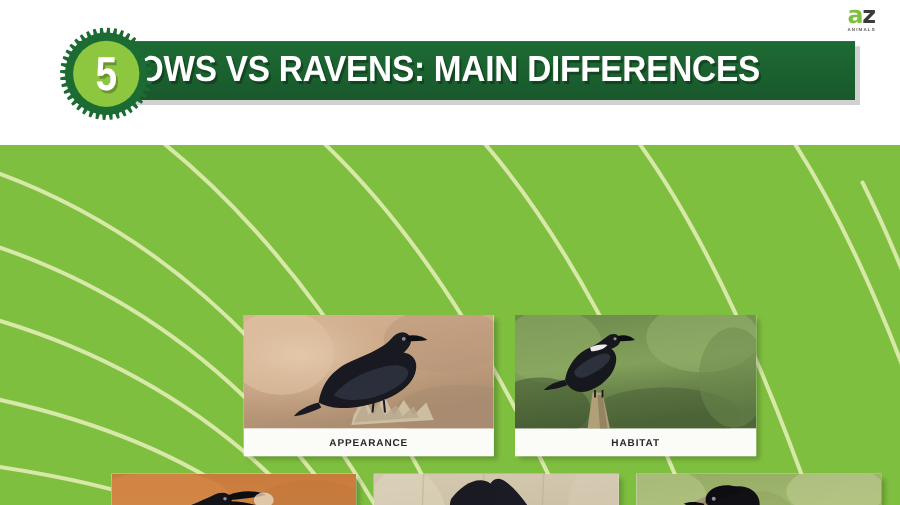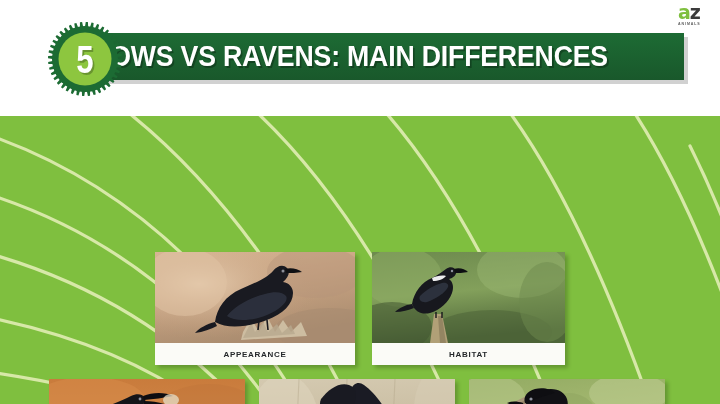--- a/index.html
+++ b/index.html
@@ -136,20 +136,21 @@
     width: 720px; height: 288px;
     pointer-events: none;
   }
 
   
   .card {
     position: absolute;
     background: #ffffff;
     box-shadow: 3px 3px 4px rgba(0,0,0,0.22);
     overflow: hidden;
+    margin-left: 40px;
   }
   .card-photo {
     position: absolute;
     left: 0; top: 0;
     width: 100%;
     overflow: hidden;
   }
   .card-photo svg { display: block; width: 100%; height: 100%; }
   .card-label {
     position: absolute;

